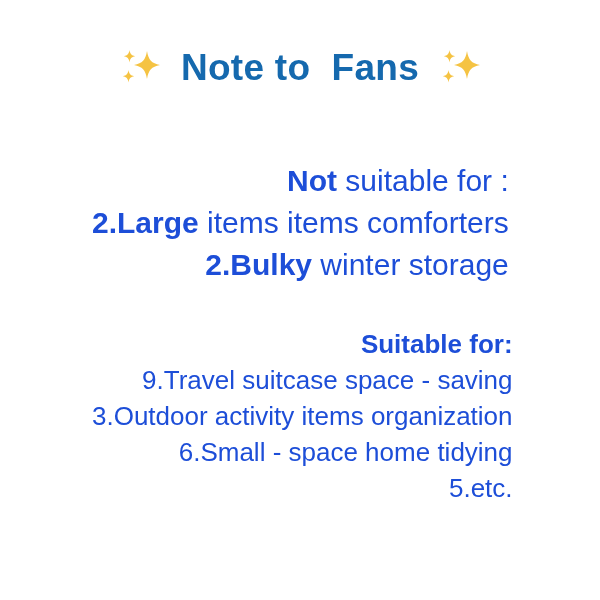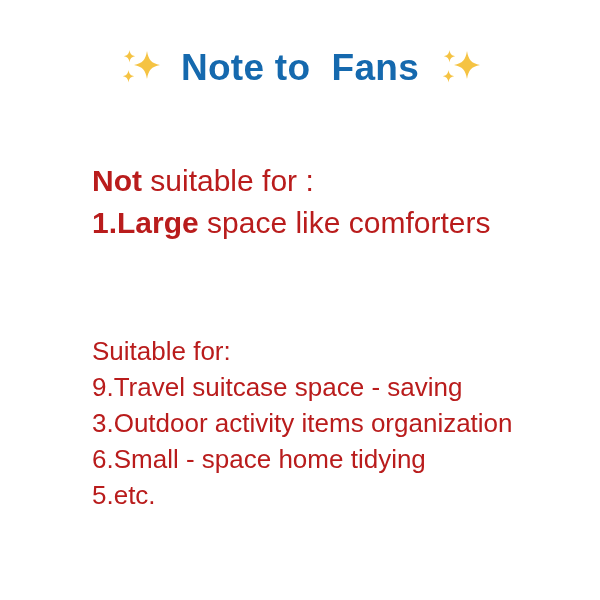--- a/index.html
+++ b/index.html
@@ -45,21 +45,22 @@
     width: 46px;
     height: 46px;
     flex: 0 0 auto;
   }
   .sparkle svg { display: block; }
 
   
   .block {
     position: absolute;
     left: 92px;
-    color: #b91c1c;
+    color: #1d4ed8;
+    text-align: right;
   }
   .block-not {
     top: 160px;
   }
   .block-not .line {
     font-size: 30px;
     line-height: 42px;
     white-space: pre;
   }
   .block-suitable {
@@ -70,22 +71,21 @@
     line-height: 36px;
     white-space: pre;
   }
   .b {
     font-weight: bold;
   }
   .r {
     font-weight: normal;
   }
   .heading {
-    font-weight: normal;
-    margin-top: 7px;
+    font-weight: bold;
   }
 </style>
 </head>
 <body>
 
 <div class="page">
 
   <div class="title-row">
 
     <span class="sparkle">
@@ -103,21 +103,22 @@
         <path d="M30 7 C31.6 16.2 34.4 19.2 43 21 C34.4 22.8 31.6 25.8 30 35 C28.4 25.8 25.6 22.8 17 21 C25.6 19.2 28.4 16.2 30 7 Z" fill="#F5C343"></path>
         <path d="M12.5 6 C13.2 10.1 14.4 11.4 18.2 12.2 C14.4 13 13.2 14.3 12.5 18.4 C11.8 14.3 10.6 13 6.8 12.2 C10.6 11.4 11.8 10.1 12.5 6 Z" fill="#F5C343"></path>
         <path d="M11.5 26 C12.2 30.1 13.4 31.4 17.2 32.2 C13.4 33 12.2 34.3 11.5 38.4 C10.8 34.3 9.6 33 5.8 32.2 C9.6 31.4 10.8 30.1 11.5 26 Z" fill="#F5C343"></path>
       </svg>
     </span>
 
   </div>
 
   <div class="block block-not">
     <div class="line"><span class="b">Not</span><span class="r"> suitable for :</span></div>
-    <div class="line"><span class="b">1.Large</span><span class="r"> space like comforters</span></div>
+    <div class="line"><span class="b">2.Large</span><span class="r"> items items comforters</span></div>
+    <div class="line"><span class="b">2.Bulky</span><span class="r"> winter storage</span></div>
   </div>
 
   <div class="block block-suitable">
     <div class="line heading">Suitable for:</div>
     <div class="line">9.Travel suitcase space - saving</div>
     <div class="line">3.Outdoor activity items organization</div>
     <div class="line">6.Small - space home tidying</div>
     <div class="line">5.etc.</div>
   </div>
 

